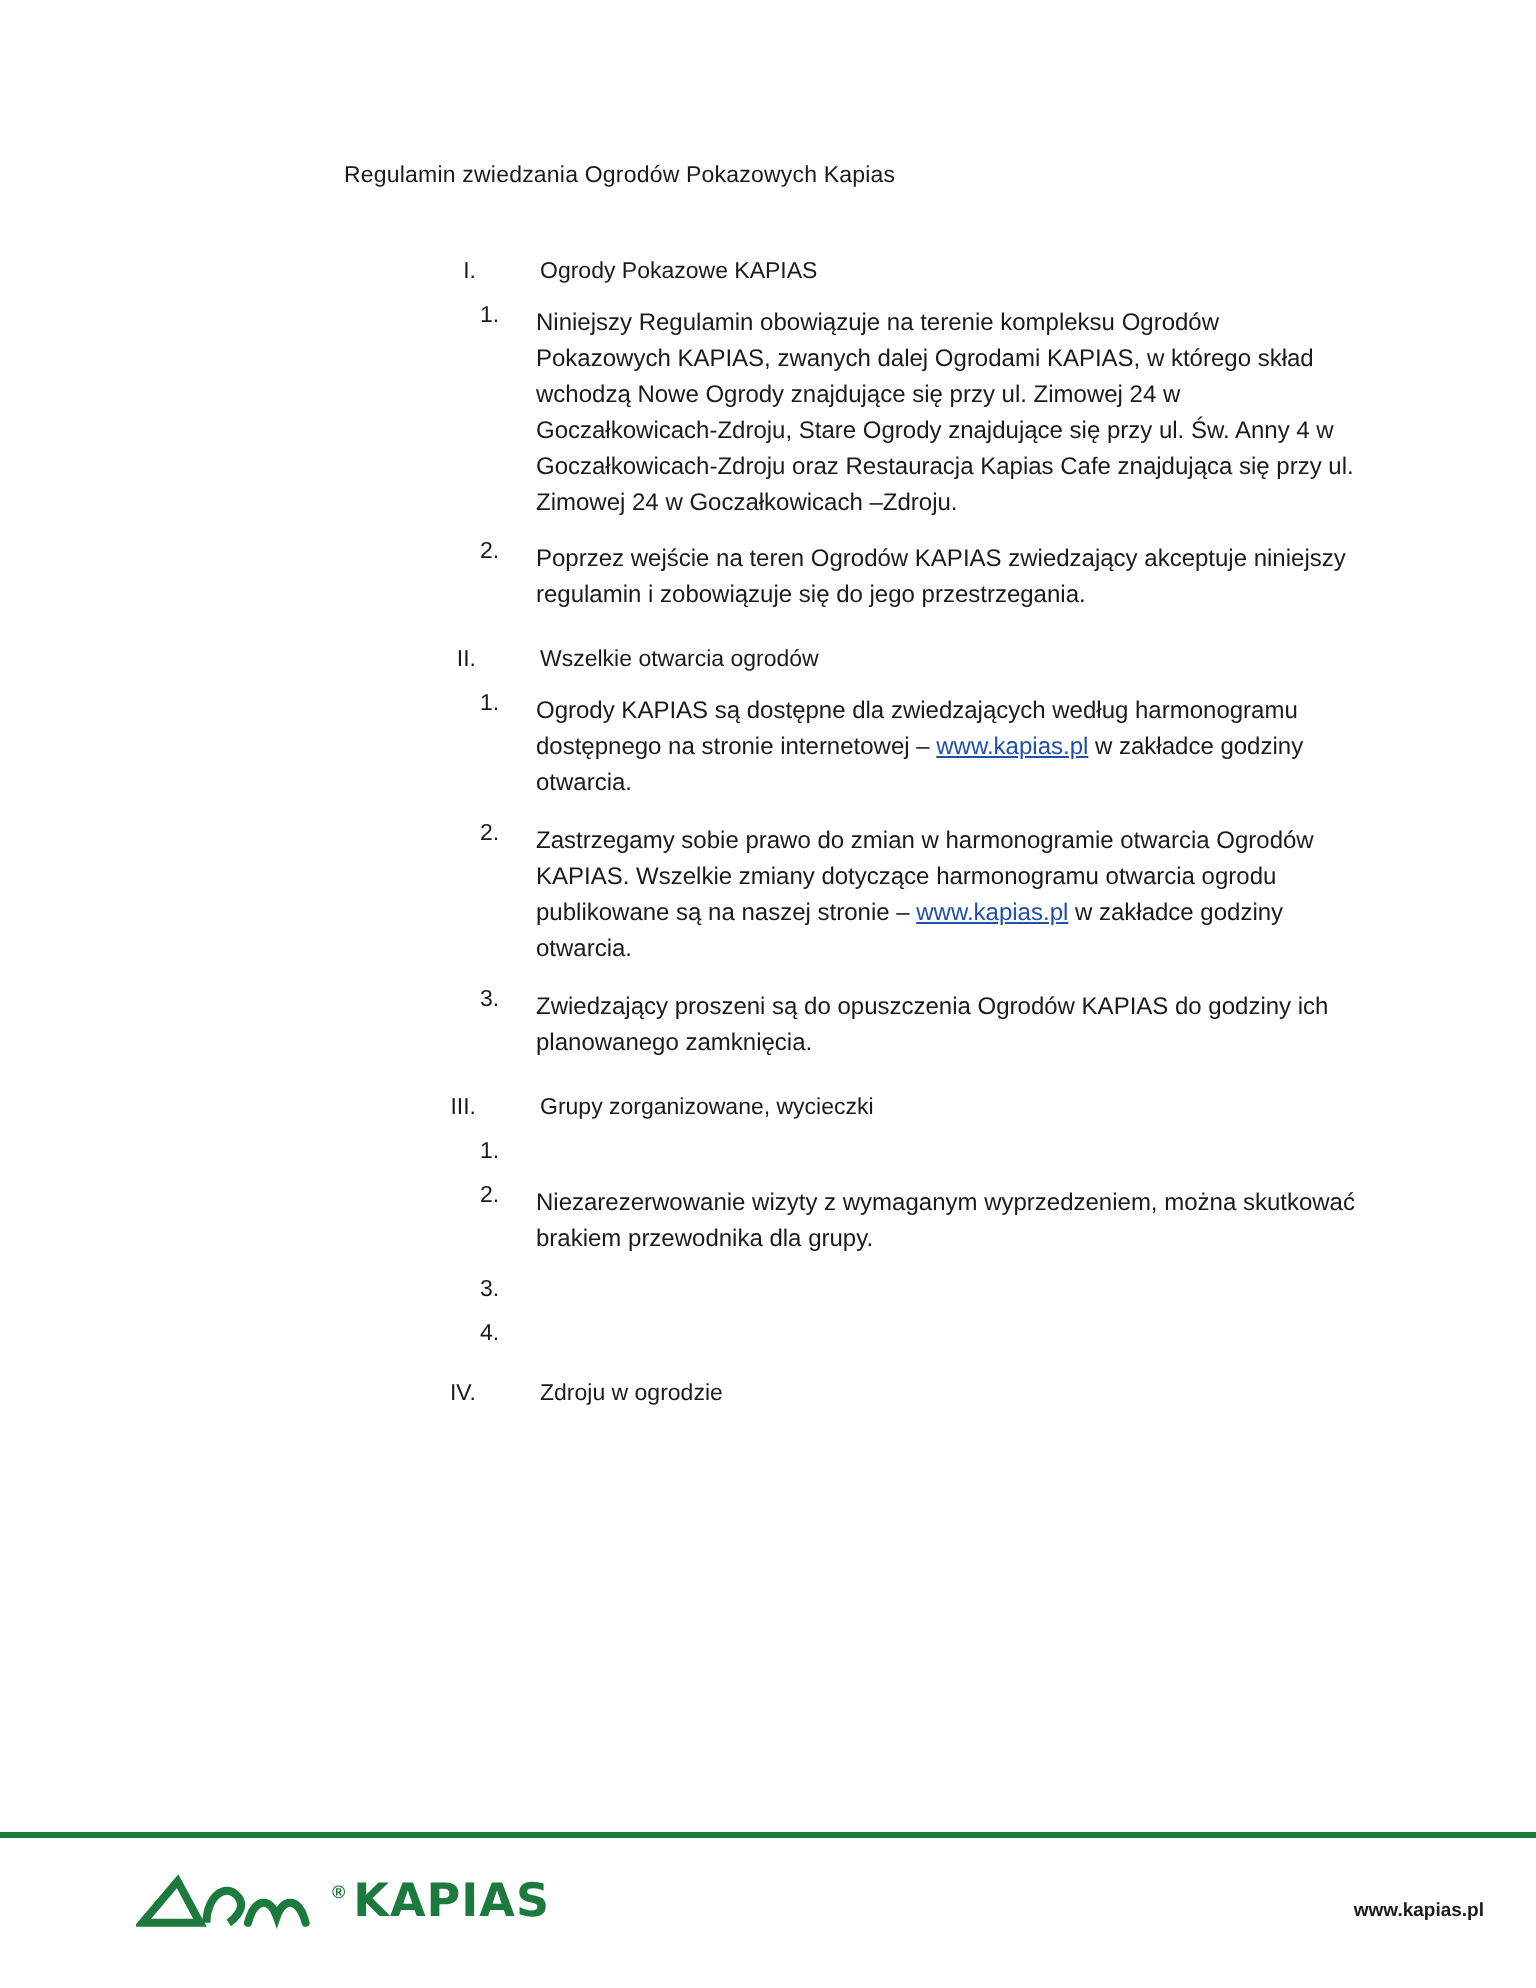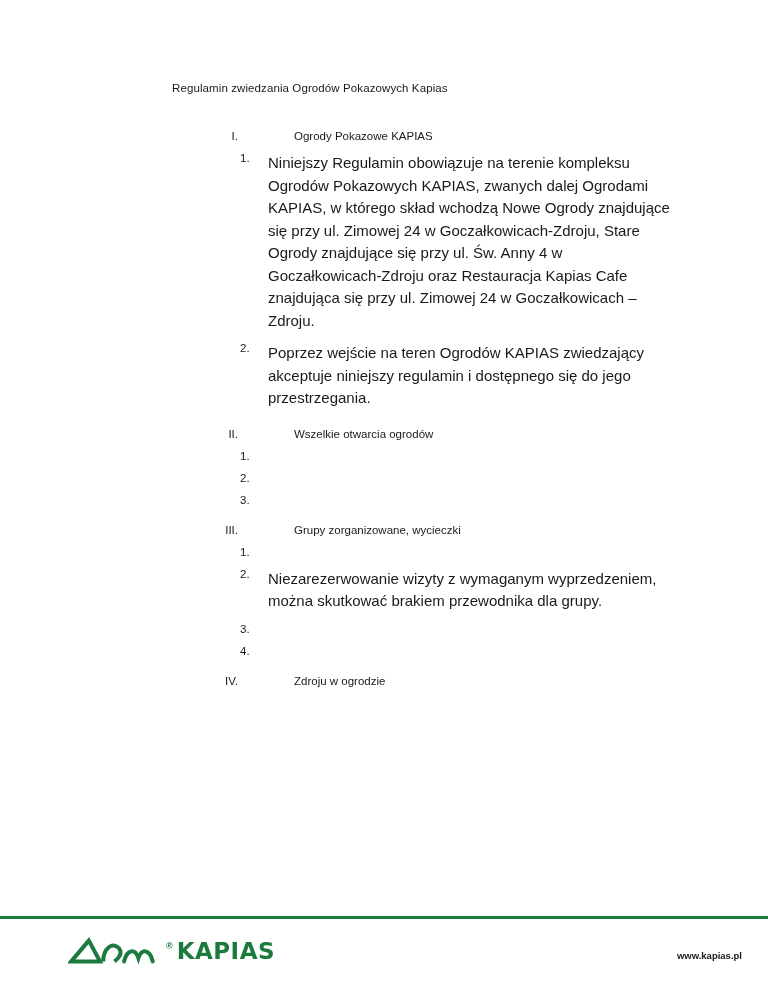--- a/index.html
+++ b/index.html
@@ -45,21 +45,21 @@
   }
   .section-num {
     width: 58px;
     text-align: right;
     padding-right: 0;
     margin-left: 180px;
     font-size: 11.5px;
     color: #1a1a1a;
   }
   .section-title {
-    margin-left: 56px;
+    margin-left: 32px;
     font-size: 11.5px;
     color: #1a1a1a;
     text-align: right;
   }
   .items {
     margin: 0;
     padding: 0;
     list-style: none;
   }
   .item {
@@ -70,21 +70,21 @@
   .item-num {
     width: 20px;
     margin-left: 240px;
     font-size: 11.5px;
     color: #1a1a1a;
     flex: 0 0 auto;
   }
   .item-text {
     margin-left: 8px;
     width: 410px;
-    font-size: 15px;
+    font-size: 12px;
     line-height: 1.52;
     color: #1a1a1a;
     flex: 0 0 auto;
   }
   .item-tight .item-text {
     line-height: 1.5;
   }
   .link {
     color: #1f4fa8;
     text-decoration: underline;
@@ -155,38 +155,41 @@
           <div class="section-num">I.</div>
           <div class="section-title">Ogrody Pokazowe KAPIAS</div>
         </div>
         <ul class="items">
           <li class="item item-tight">
             <div class="item-num">1.</div>
             <div class="item-text"><span>Niniejszy Regulamin obowiązuje na terenie kompleksu Ogrodów Pokazowych KAPIAS, zwanych dalej Ogrodami KAPIAS, w którego skład wchodzą Nowe Ogrody znajdujące się przy ul. Zimowej 24 w Goczałkowicach-Zdroju, Stare Ogrody znajdujące się przy ul. Św. Anny 4 w Goczałkowicach-Zdroju oraz Restauracja Kapias Cafe znajdująca się przy ul. Zimowej 24 w Goczałkowicach –Zdroju.</span></div>
           </li>
           <li class="item item-tight">
             <div class="item-num">2.</div>
-            <div class="item-text"><span>Poprzez wejście na teren Ogrodów KAPIAS zwiedzający akceptuje niniejszy regulamin i dostępnego się do jego przestrzegania.</span></div>
+            <div class="item-text"><span>Poprzez wejście na teren Ogrodów KAPIAS zwiedzający akceptuje niniejszy regulamin i zobowiązuje się do jego przestrzegania.</span></div>
           </li>
         </ul>
       </div>
       <div class="section gap-sec">
         <div class="section-head">
           <div class="section-num">II.</div>
           <div class="section-title">Wszelkie otwarcia ogrodów</div>
         </div>
         <ul class="items">
           <li class="item">
             <div class="item-num">1.</div>
+            <div class="item-text"><span>Ogrody KAPIAS są dostępne dla zwiedzających według harmonogramu dostępnego na stronie internetowej – </span><span class="link">www.kapias.pl</span><span> w zakładce godziny otwarcia.</span></div>
           </li>
           <li class="item">
             <div class="item-num">2.</div>
+            <div class="item-text"><span>Zastrzegamy sobie prawo do zmian w harmonogramie otwarcia Ogrodów KAPIAS. Wszelkie zmiany dotyczące harmonogramu otwarcia ogrodu publikowane są na naszej stronie – </span><span class="link">www.kapias.pl</span><span> w zakładce godziny otwarcia.</span></div>
           </li>
           <li class="item">
             <div class="item-num">3.</div>
+            <div class="item-text"><span>Zwiedzający proszeni są do opuszczenia Ogrodów KAPIAS do godziny ich planowanego zamknięcia.</span></div>
           </li>
         </ul>
       </div>
       <div class="section gap-sec">
         <div class="section-head">
           <div class="section-num">III.</div>
           <div class="section-title">Grupy zorganizowane, wycieczki</div>
         </div>
         <ul class="items">
           <li class="item">

